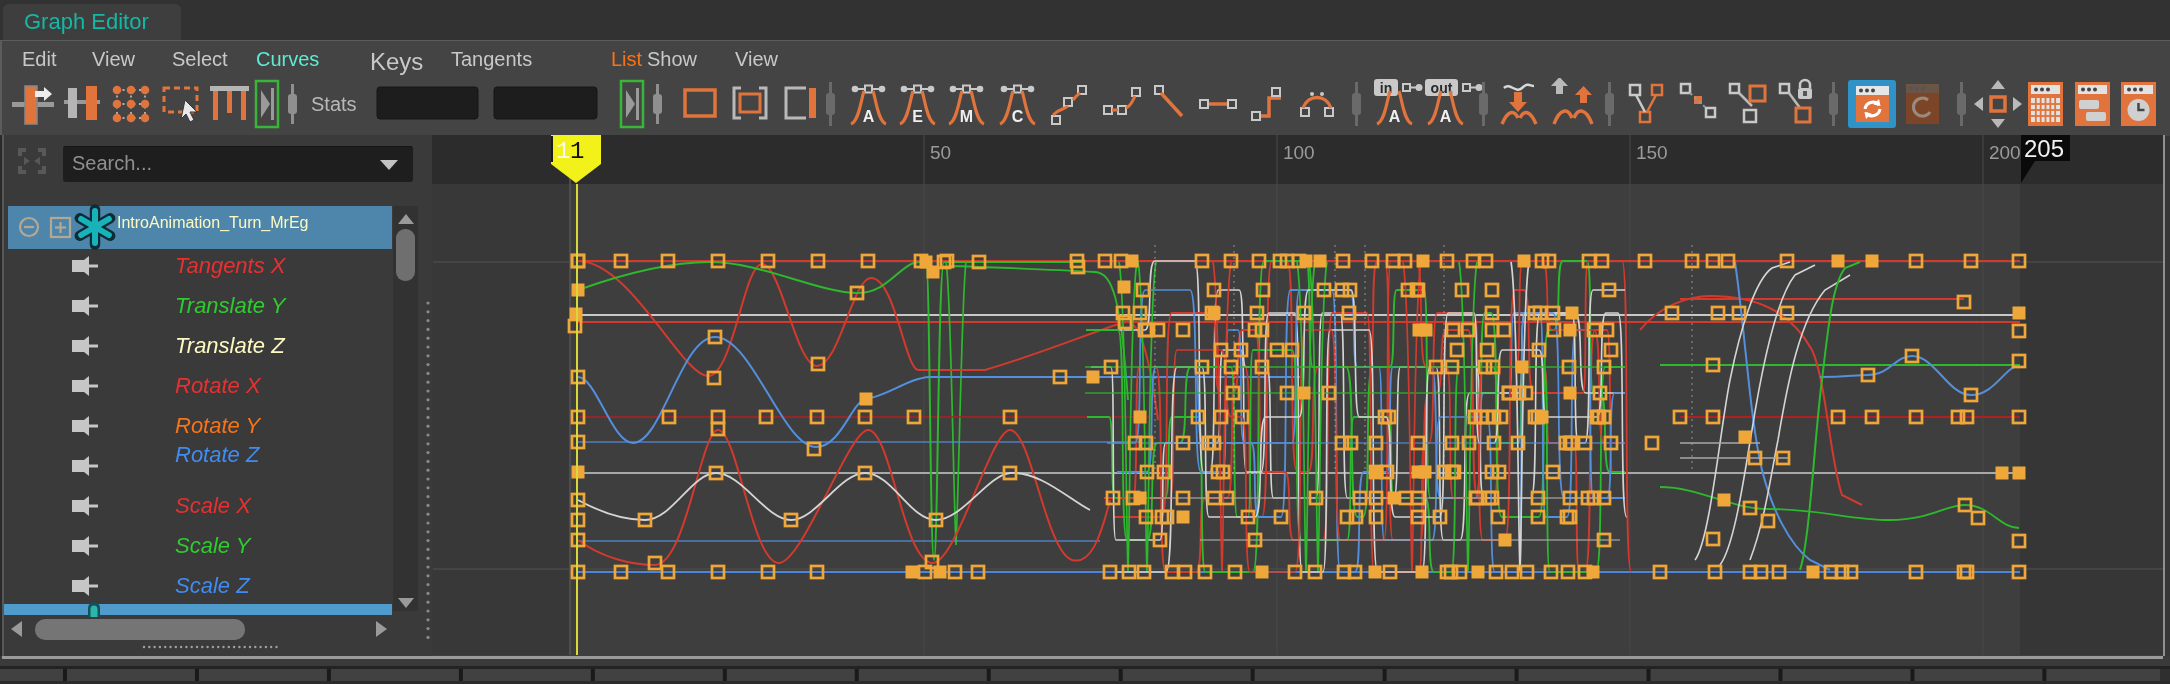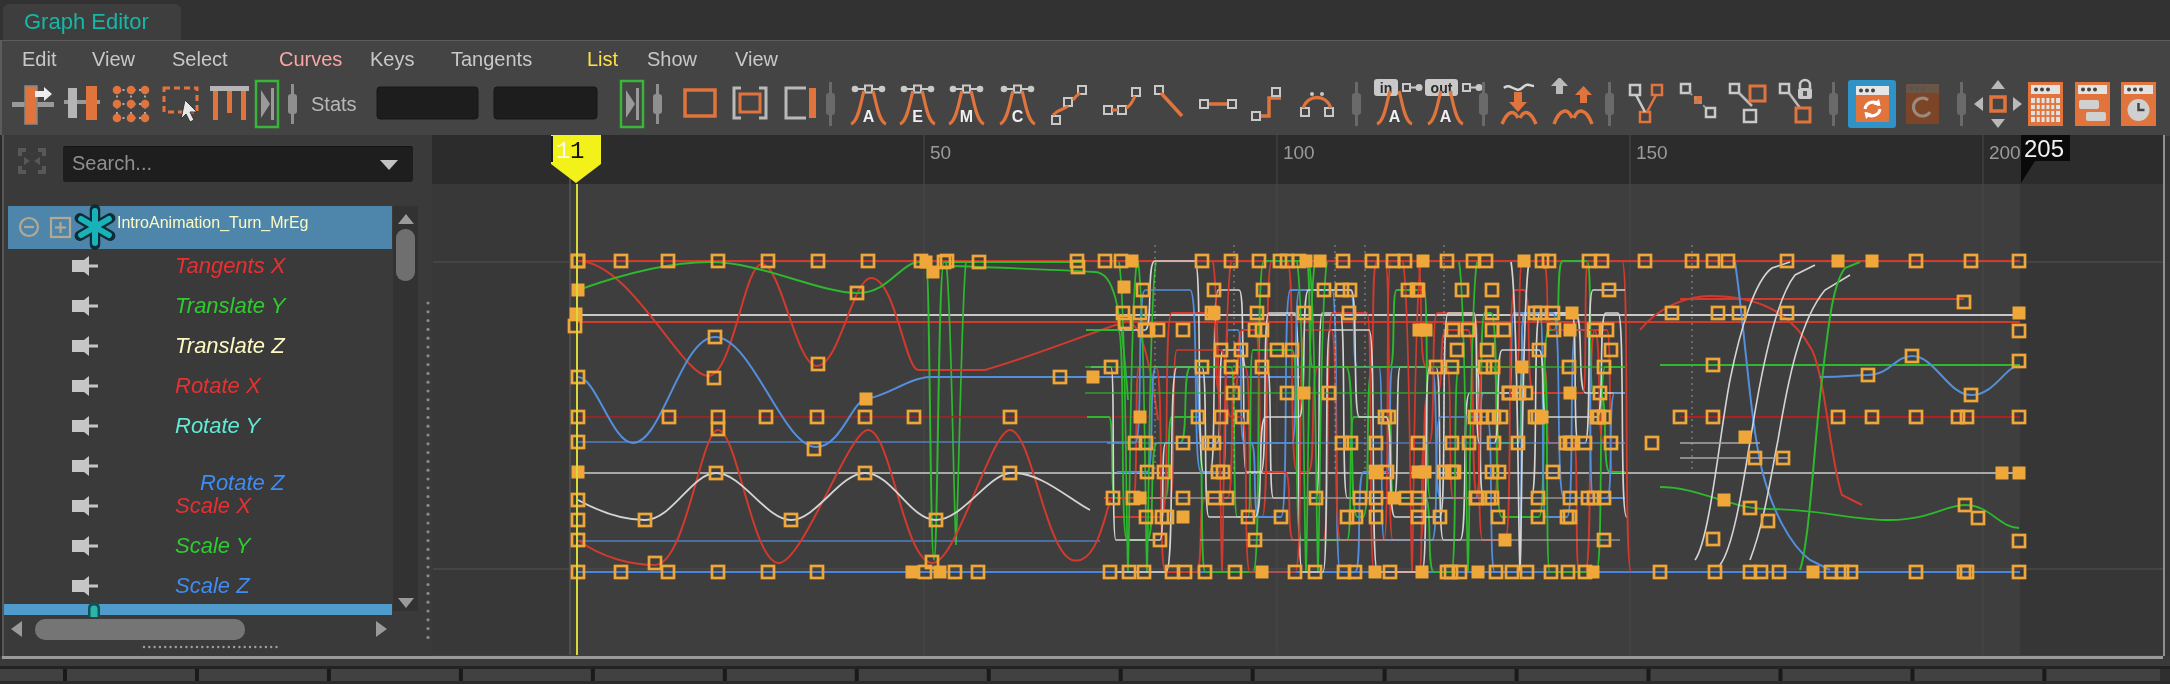--- a/index.html
+++ b/index.html
@@ -5,24 +5,24 @@
 .abs{position:absolute;}
 </style></head><body>
 <div class="abs" style="left:0;top:0;width:2170px;height:40px;background:#323232;"></div>
 <div class="abs" style="left:3px;top:4px;width:178px;height:36px;background:#3e3e3e;border-radius:6px 6px 0 0;"></div>
 <div class="abs" style="left:24px;top:9px;color:#14b8a6;font-size:22px;">Graph Editor</div>
 <div class="abs" style="left:0;top:40px;width:2170px;height:95px;background:#444444;border-top:1px solid #5c5c5c;"></div>
 <div class="abs" style="left:0;top:40px;width:2px;height:95px;background:#5c5c5c;"></div>
 <div class="abs" style="left:22px;top:48px;color:#c8c8c8;font-size:20px;">Edit</div>
 <div class="abs" style="left:92px;top:48px;color:#c8c8c8;font-size:20px;">View</div>
 <div class="abs" style="left:172px;top:48px;color:#c8c8c8;font-size:20px;">Select</div>
-<div class="abs" style="left:279px;top:48px;color:#fca5a5;font-size:20px;">Curves</div>
-<div class="abs" style="left:370px;top:48px;color:#c8c8c8;font-size:20px;">Keys</div>
+<div class="abs" style="left:256px;top:48px;color:#5eead4;font-size:20px;">Curves</div>
+<div class="abs" style="left:370px;top:48px;color:#c8c8c8;font-size:24px;">Keys</div>
 <div class="abs" style="left:451px;top:48px;color:#c8c8c8;font-size:20px;">Tangents</div>
-<div class="abs" style="left:587px;top:48px;color:#fde047;font-size:20px;">List</div>
+<div class="abs" style="left:611px;top:48px;color:#f97316;font-size:20px;">List</div>
 <div class="abs" style="left:647px;top:48px;color:#c8c8c8;font-size:20px;">Show</div>
 <div class="abs" style="left:735px;top:48px;color:#c8c8c8;font-size:20px;">View</div>
 <svg class="abs" style="left:0;top:78px;" width="2170" height="57" viewBox="0 0 2170 57">
     <rect x="12" y="24" width="42" height="5" fill="#999"></rect>
     <rect x="25" y="8" width="12" height="38" fill="#e0743c" stroke="#888" stroke-width="1.5"></rect>
     <path d="M35 13 h9 v-4 l8 7 -8 7 v-4 h-9 z" fill="#ededed"></path>
     <rect x="64" y="22" width="36" height="4" fill="#999"></rect>
     <rect x="68" y="10" width="9" height="30" fill="#b5b5b5"></rect>
     <rect x="86" y="8" width="11" height="34" fill="#e0743c"></rect>
     <g stroke="#d5d5d5" stroke-width="1.4" stroke-dasharray="2 3.5">
@@ -287,26 +287,26 @@
 <div class="abs" style="left:175px;top:333px;color:#fef9c3;font-size:22px;font-style:italic;">Translate Z</div>
 <svg class="abs" style="left:70px;top:375px;" width="30" height="22">
     <path d="M2 5 h12 l5 -4 v20 l-5 -4 h-12 z" fill="#c6c6c6"></path>
     <rect x="19" y="9.5" width="9" height="3" fill="#c6c6c6"></rect>
   </svg>
 <div class="abs" style="left:175px;top:373px;color:#e83030;font-size:22px;font-style:italic;">Rotate X</div>
 <svg class="abs" style="left:70px;top:415px;" width="30" height="22">
     <path d="M2 5 h12 l5 -4 v20 l-5 -4 h-12 z" fill="#c6c6c6"></path>
     <rect x="19" y="9.5" width="9" height="3" fill="#c6c6c6"></rect>
   </svg>
-<div class="abs" style="left:175px;top:413px;color:#5eead4;font-size:22px;font-style:italic;">Rotate Y</div>
+<div class="abs" style="left:175px;top:413px;color:#f97316;font-size:22px;font-style:italic;">Rotate Y</div>
 <svg class="abs" style="left:70px;top:455px;" width="30" height="22">
     <path d="M2 5 h12 l5 -4 v20 l-5 -4 h-12 z" fill="#c6c6c6"></path>
     <rect x="19" y="9.5" width="9" height="3" fill="#c6c6c6"></rect>
   </svg>
-<div class="abs" style="left:175px;top:470px;color:#3f8cf2;font-size:22px;font-style:italic;margin-left:25px;">Rotate Z</div>
+<div class="abs" style="left:175px;top:442px;color:#3f8cf2;font-size:22px;font-style:italic;">Rotate Z</div>
 <svg class="abs" style="left:70px;top:495px;" width="30" height="22">
     <path d="M2 5 h12 l5 -4 v20 l-5 -4 h-12 z" fill="#c6c6c6"></path>
     <rect x="19" y="9.5" width="9" height="3" fill="#c6c6c6"></rect>
   </svg>
 <div class="abs" style="left:175px;top:493px;color:#e83030;font-size:22px;font-style:italic;">Scale X</div>
 <svg class="abs" style="left:70px;top:535px;" width="30" height="22">
     <path d="M2 5 h12 l5 -4 v20 l-5 -4 h-12 z" fill="#c6c6c6"></path>
     <rect x="19" y="9.5" width="9" height="3" fill="#c6c6c6"></rect>
   </svg>
 <div class="abs" style="left:175px;top:533px;color:#2ecc2e;font-size:22px;font-style:italic;">Scale Y</div>

